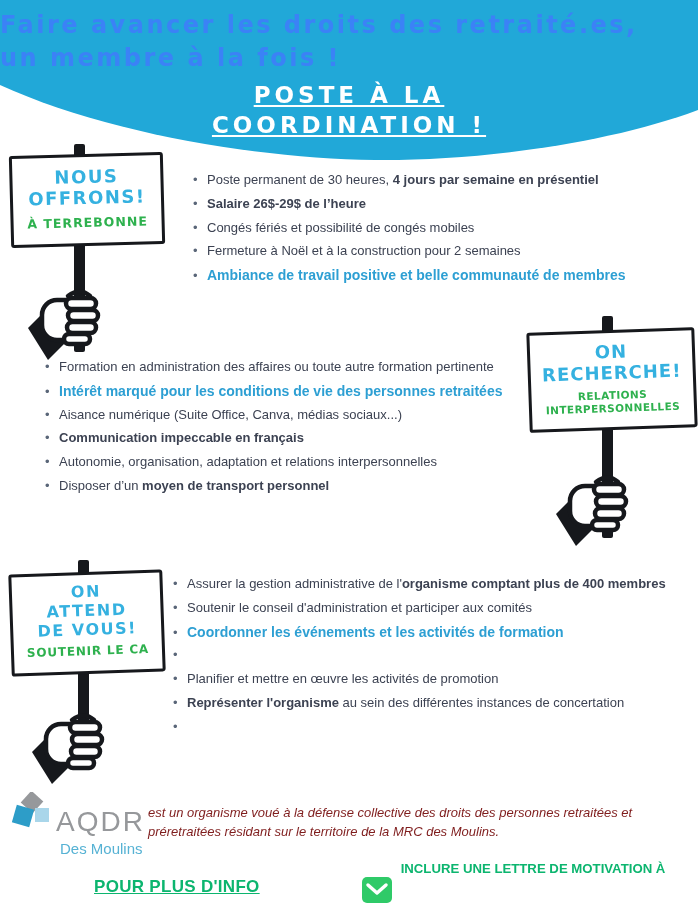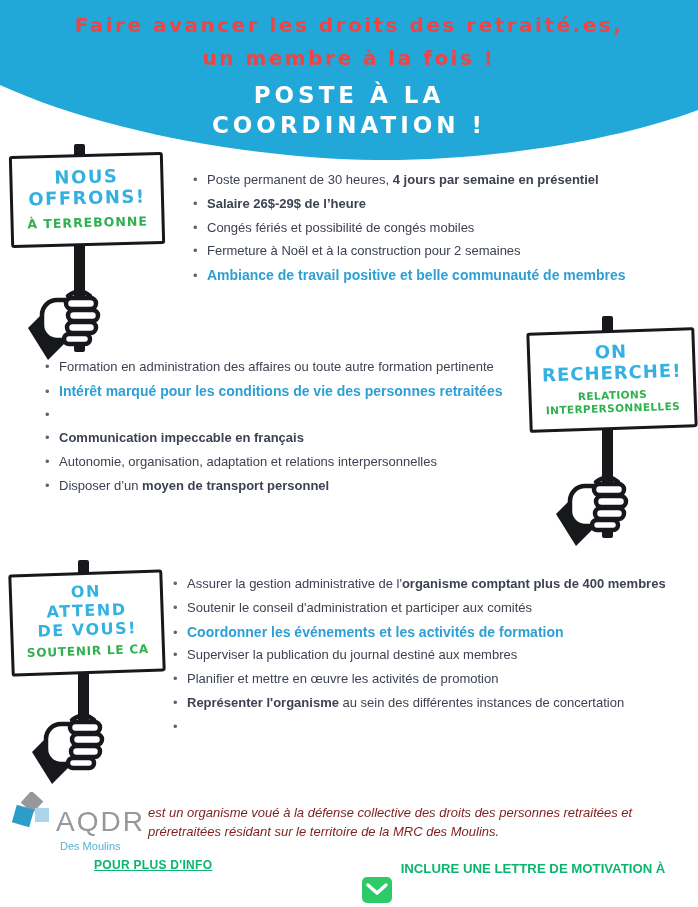--- a/index.html
+++ b/index.html
@@ -1,26 +1,26 @@
 <!DOCTYPE html>
 <html style="--banner: #21a8d8; --sign-blue: #35b1e0; --sign-green: #2eb14e; --ink: #16181c; --text: #3c4252; --bullet: #5a6678; --highlight-blue: #2d9fd3; --green: #0cb56f; --envelope-green: #2fca68; --logo-gray: #96989b; --logo-blue: #2d9dc8; --logo-light-blue: #a9d6ea; --logo-teal: #56b2d4;"><head>
 <meta charset="utf-8">
 <style>
   html,body{margin:0;padding:0;background:#fff;}
   .page{position:relative;width:698px;height:907px;overflow:hidden;background:#fff;
         font-family:"Liberation Sans",sans-serif;color:var(--text,#3c4252);}
 
   
   .banner-svg{position:absolute;top:0;left:0;}
-  .tagline{position:absolute;top:9px;left:0;width:698px;text-align:center;
-           font-family:"DejaVu Sans",sans-serif;font-weight:700;font-size:20px;
-           letter-spacing:2.5px;line-height:33px;color:#ef4444;}
+  .tagline{position:absolute;top:9px;left:0;width:698px;
+           font-family:"DejaVu Sans",sans-serif;font-weight:700;font-size:24px;
+           letter-spacing:2.5px;line-height:33px;color:#3b82f6;}
   .main-title{position:absolute;top:80px;left:0;width:698px;text-align:center;
            font-family:"DejaVu Sans",sans-serif;font-weight:700;font-size:23px;
-           letter-spacing:4px;line-height:30px;color:#ffffff;}
+           letter-spacing:4px;line-height:30px;color:#ffffff;text-decoration:underline;}
 
   
   .sign{position:absolute;}
   .pole{position:absolute;background:var(--ink,#16181c);width:11px;border-radius:2px;}
   .board{position:absolute;background:#fff;border:3.5px solid var(--ink,#16181c);
          border-radius:3px;text-align:center;font-family:"DejaVu Sans",sans-serif;font-weight:700;}
   .board-blue{color:var(--sign-blue,#35b1e0);}
   .board-green{color:var(--sign-green,#2eb14e);}
   .hand{position:absolute;}
 
@@ -53,24 +53,24 @@
   .li{display:flex;align-items:baseline;margin-bottom:9.5px;line-height:1.1;}
   .li .dot{flex:none;width:14px;color:var(--bullet,#5a6678);}
   .seg.b{font-weight:700;}
   .li.hl{color:var(--highlight-blue,#2d9fd3);font-weight:700;font-size:14px;margin-bottom:8.5px;}
   .li.hl .dot{color:var(--bullet,#5a6678);font-size:13px;font-weight:400;}
 
   
   .logo{position:absolute;left:10px;top:792px;width:135px;height:72px;}
   .logo-acronym{position:absolute;left:46px;top:14px;font-size:28px;letter-spacing:2px;
                 color:var(--logo-gray,#96989b);}
-  .logo-sub{position:absolute;left:50px;top:48px;font-size:11px;color:var(--logo-teal,#56b2d4);}
+  .logo-sub{position:absolute;left:50px;top:48px;font-size:15px;color:var(--logo-teal,#56b2d4);}
   .description{position:absolute;left:148px;top:804px;width:518px;font-size:13px;
                font-style:italic;line-height:1.45;color:#7f1d1d;}
-  .info-link{position:absolute;left:94px;top:858px;font-size:12px;font-weight:700;
+  .info-link{position:absolute;left:94px;top:877px;font-size:17px;font-weight:700;
              color:var(--green,#0cb56f);text-decoration:underline;letter-spacing:.3px;cursor:pointer;}
   .envelope{position:absolute;left:362px;top:877px;}
   .motivation{position:absolute;left:388px;top:859px;width:290px;text-align:center;
               color:var(--green,#0cb56f);font-weight:700;font-size:13.2px;line-height:20px;}
   .motivation .email{text-decoration:underline;cursor:pointer;display:inline-block;}
 </style>
 </head>
 <body>
 
 <div class="page">
@@ -187,20 +187,21 @@
       <div class="li">
         <span class="dot">•</span>
         <span><span class="seg">Formation en administration des affaires ou toute autre formation pertinente</span></span>
       </div>
       <div class="li hl">
         <span class="dot">•</span>
         <span><span class="seg">Intérêt marqué pour les conditions de vie des personnes retraitées</span></span>
       </div>
       <div class="li">
         <span class="dot">•</span>
+        <span><span class="seg">Aisance numérique (Suite Office, Canva, médias sociaux...)</span></span>
       </div>
       <div class="li">
         <span class="dot">•</span>
         <span><span class="seg b">Communication impeccable en français</span></span>
       </div>
       <div class="li">
         <span class="dot">•</span>
         <span><span class="seg">Autonomie, organisation, adaptation et relations interpersonnelles</span></span>
       </div>
       <div class="li">
@@ -216,21 +217,20 @@
       <div class="li">
         <span class="dot">•</span>
         <span><span class="seg">Soutenir le conseil d'administration et participer aux comités</span></span>
       </div>
       <div class="li hl">
         <span class="dot">•</span>
         <span><span class="seg">Coordonner les événements et les activités de formation</span></span>
       </div>
       <div class="li">
         <span class="dot">•</span>
-        <span><span class="seg">Superviser la publication du journal destiné aux membres</span></span>
       </div>
       <div class="li">
         <span class="dot">•</span>
         <span><span class="seg">Planifier et mettre en œuvre les activités de promotion</span></span>
       </div>
       <div class="li">
         <span class="dot">•</span>
         <span><span class="seg b">Représenter l'organisme</span><span class="seg"> au sein des différentes instances de concertation</span></span>
       </div>
       <div class="li">

